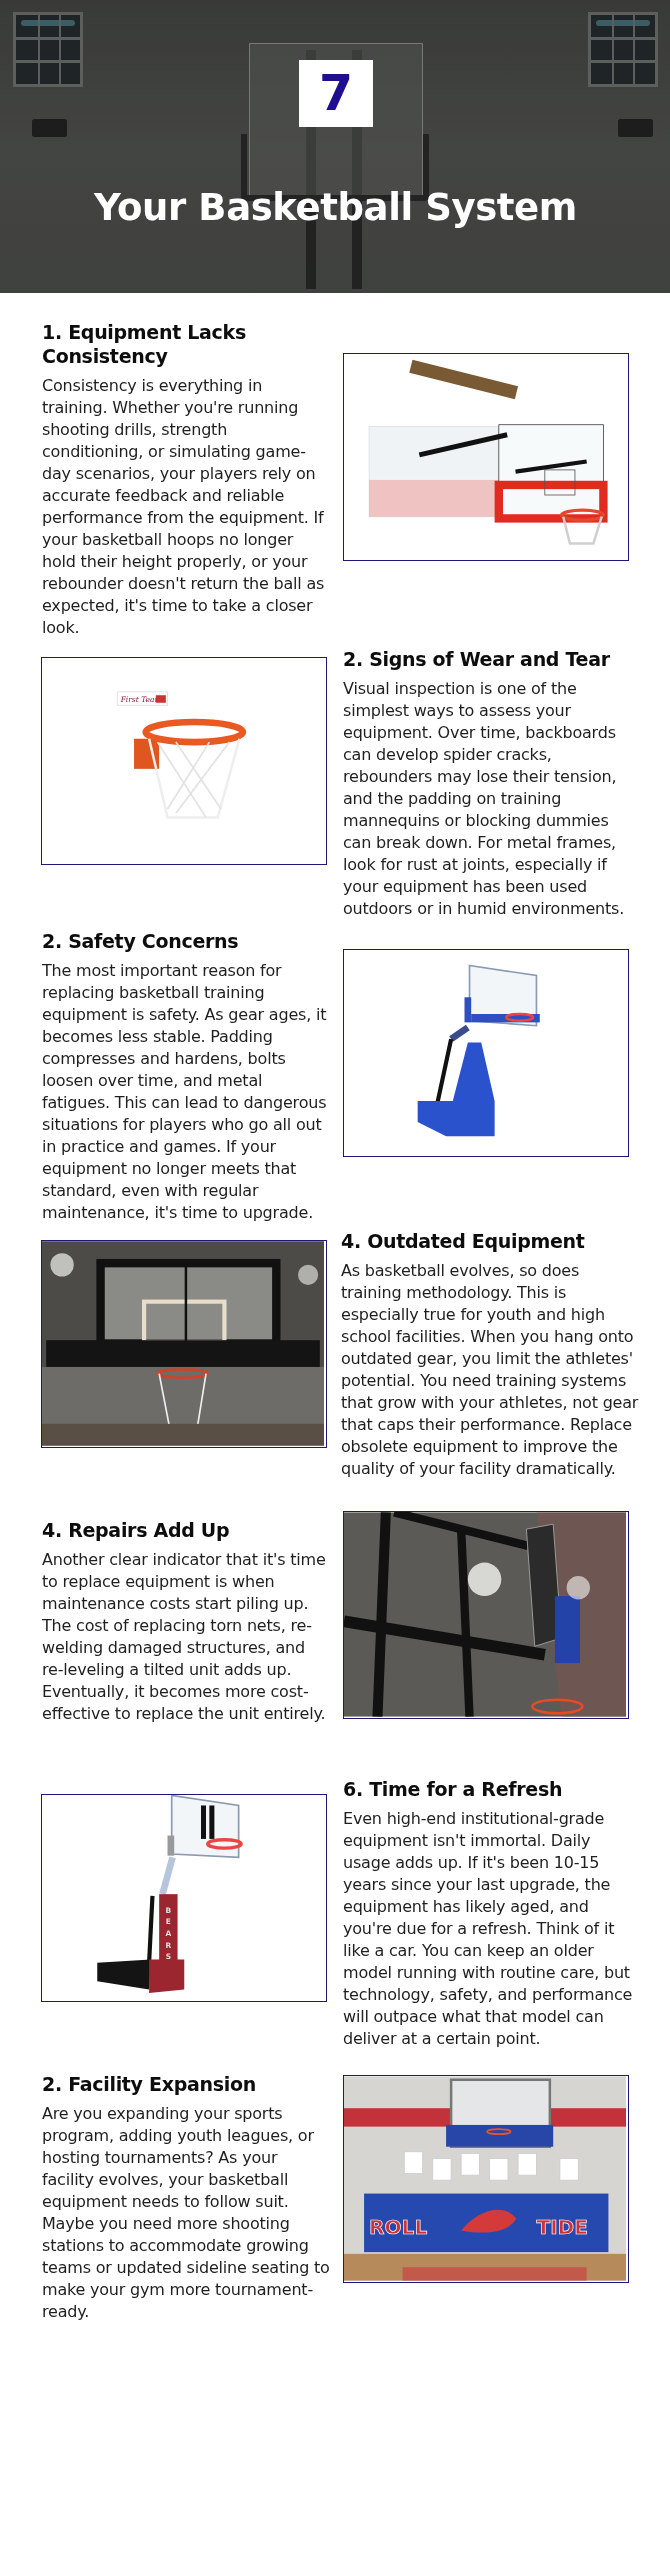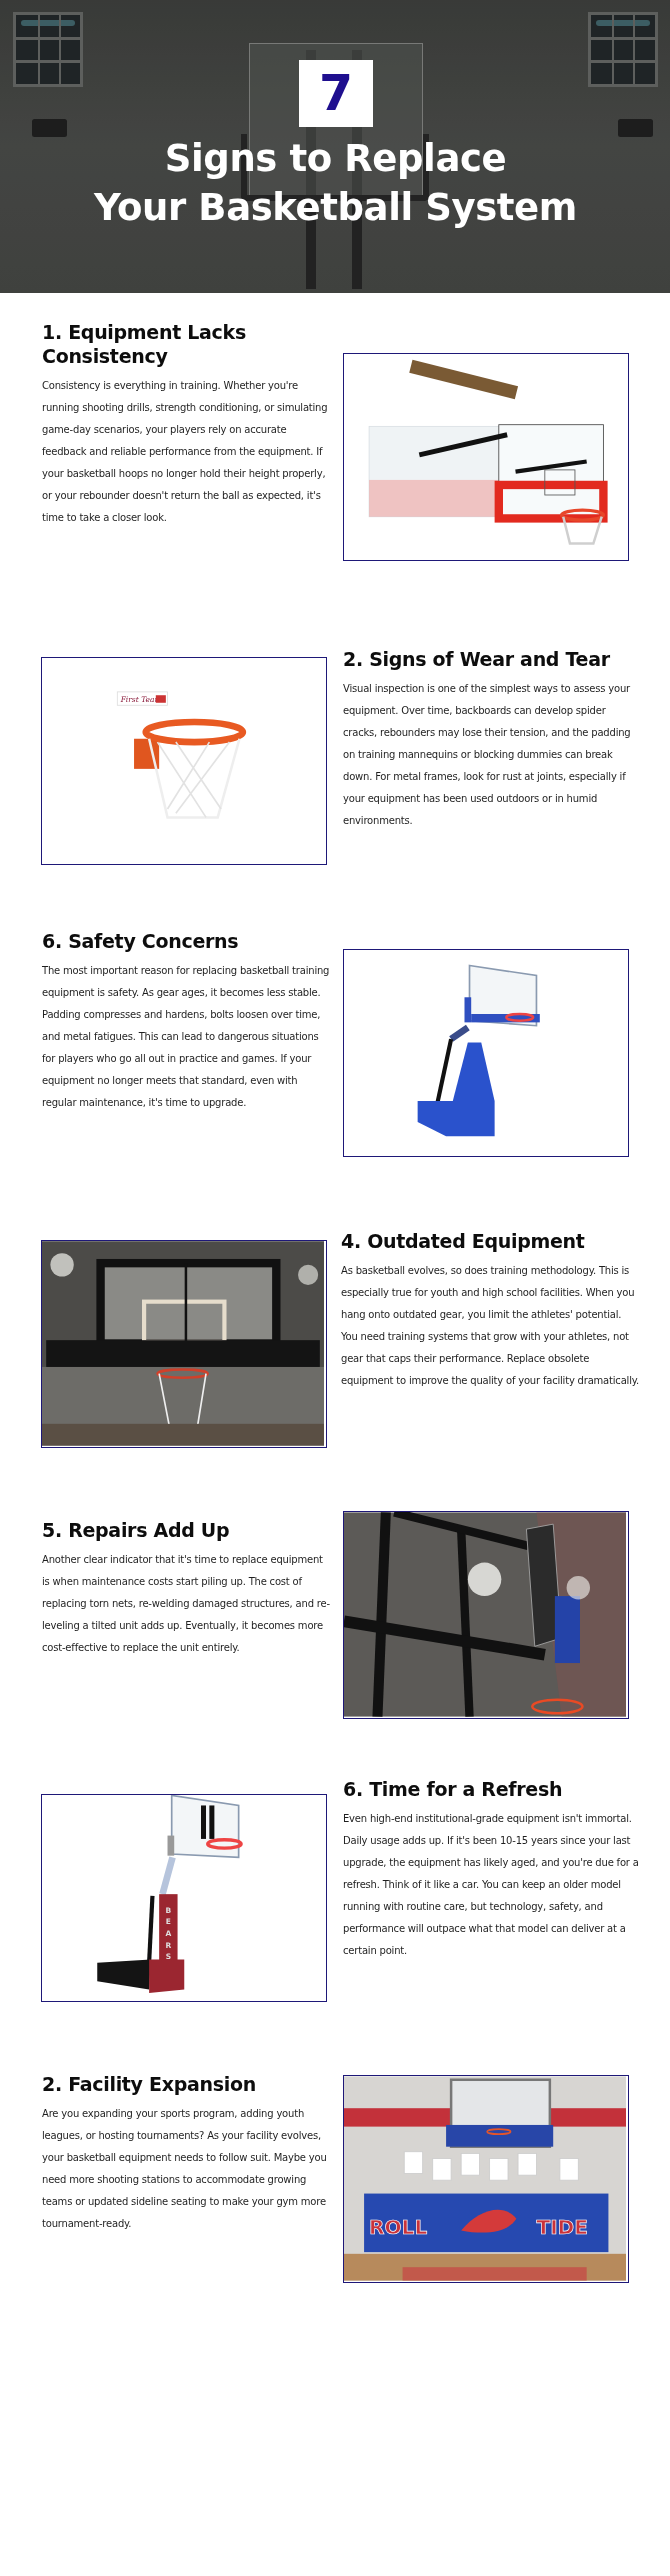--- a/index.html
+++ b/index.html
@@ -36,21 +36,21 @@
     color: #ffffff; font-family: "DejaVu Sans", sans-serif; font-weight: bold;
     font-size: 37px; line-height: 49px; letter-spacing: -0.4px;
   }
   .content { position: relative; width: 671px; height: 2410px; }
   .text-block { position: absolute; width: 289px; }
   .text-block h2 {
     font-family: "DejaVu Sans", sans-serif; font-weight: bold; font-size: 19px;
     line-height: 23.5px; color: #0d0d0d; letter-spacing: -0.3px; margin-bottom: 6.7px;
   }
   .text-block p {
-    font-family: "DejaVu Sans", sans-serif; font-size: 10px; line-height: 22px;
+    font-family: "DejaVu Sans", sans-serif; font-size: 16px; line-height: 22px;
     color: #1f1f1f; letter-spacing: -0.2px;
   }
   .img-frame {
     position: absolute; width: 286px; height: 208px; border: 1.7px solid #1e1878;
     background: #ffffff; overflow: hidden;
   }
 
   
   .footer { position: relative; width: 671px; height: 266px; background: #dedede; }
   .footer .presented { position: absolute; left: 43px; top: 119px; font-size: 10.5px; color: #333; font-family: "DejaVu Sans", sans-serif; }
@@ -79,21 +79,21 @@
   <div class="speaker right"></div>
   <div class="pole"></div>
   <div class="pole2"></div>
   <div class="backboard"></div>
   <div class="bracket"></div>
   <div class="overlay"></div>
   <div class="number-box">
     <span>7</span>
   </div>
   <h1 class="title">
-    <span>Signs to Replace</span><br>
+    <br>
     <span>Your Basketball System</span>
   </h1>
 </header>
 
 <main class="content">
 
   <section>
     <div class="text-block" style="left:42px; top:28px;">
       <h2>1. Equipment Lacks Consistency</h2>
       <p>Consistency is everything in training. Whether you're running shooting drills, strength conditioning, or simulating game-day scenarios, your players rely on accurate feedback and reliable performance from the equipment. If your basketball hoops no longer hold their height properly, or your rebounder doesn't return the ball as expected, it's time to take a closer look.</p>
@@ -127,21 +127,21 @@
       </svg>
     </div>
     <div class="text-block" style="left:343px; top:355px; width:298px;">
       <h2>2. Signs of Wear and Tear</h2>
       <p>Visual inspection is one of the simplest ways to assess your equipment. Over time, backboards can develop spider cracks, rebounders may lose their tension, and the padding on training mannequins or blocking dummies can break down. For metal frames, look for rust at joints, especially if your equipment has been used outdoors or in humid environments.</p>
     </div>
   </section>
 
   <section>
     <div class="text-block" style="left:42px; top:637px;">
-      <h2>6. Safety Concerns</h2>
+      <h2>2. Safety Concerns</h2>
       <p>The most important reason for replacing basketball training equipment is safety. As gear ages, it becomes less stable. Padding compresses and hardens, bolts loosen over time, and metal fatigues. This can lead to dangerous situations for players who go all out in practice and games. If your equipment no longer meets that standard, even with regular maintenance, it's time to upgrade.</p>
     </div>
     <div class="img-frame" style="left:343px; top:656px;">
       <svg width="282" height="205" viewBox="0 0 337 244">
         <polygon points="150,18 230,30 230,90 150,84" fill="#f3f6f8" stroke="#8a9ab0" stroke-width="2"></polygon>
         <rect x="144" y="56" width="8" height="30" fill="#2f4fc0"></rect>
         <rect x="152" y="76" width="82" height="10" fill="#2f4fc0"></rect>
         <ellipse cx="210" cy="80" rx="16" ry="4" fill="none" stroke="#e44" stroke-width="3"></ellipse>
         <line x1="148" y1="92" x2="128" y2="106" stroke="#3a4c8a" stroke-width="8"></line>
         <line x1="128" y1="106" x2="110" y2="190" stroke="#111" stroke-width="5"></line>
@@ -168,21 +168,21 @@
       </svg>
     </div>
     <div class="text-block" style="left:341px; top:937px; width:298px;">
       <h2>4. Outdated Equipment</h2>
       <p>As basketball evolves, so does training methodology. This is especially true for youth and high school facilities. When you hang onto outdated gear, you limit the athletes' potential. You need training systems that grow with your athletes, not gear that caps their performance. Replace obsolete equipment to improve the quality of your facility dramatically.</p>
     </div>
   </section>
 
   <section>
     <div class="text-block" style="left:42px; top:1226px;">
-      <h2>5. Repairs Add Up</h2>
+      <h2>4. Repairs Add Up</h2>
       <p>Another clear indicator that it's time to replace equipment is when maintenance costs start piling up. The cost of replacing torn nets, re-welding damaged structures, and re-leveling a tilted unit adds up. Eventually, it becomes more cost-effective to replace the unit entirely.</p>
     </div>
     <div class="img-frame" style="left:343px; top:1218px;">
       <svg width="282" height="205" viewBox="0 0 337 244">
         <rect width="337" height="244" fill="#5c5a57"></rect>
         <polygon points="230,0 337,0 337,244 260,244" fill="#7a5350" opacity=".6"></polygon>
         <line x1="50" y1="0" x2="40" y2="244" stroke="#111" stroke-width="12"></line>
         <line x1="140" y1="20" x2="150" y2="244" stroke="#111" stroke-width="10"></line>
         <line x1="0" y1="130" x2="240" y2="170" stroke="#111" stroke-width="14"></line>
         <line x1="60" y1="0" x2="220" y2="40" stroke="#111" stroke-width="10"></line>

